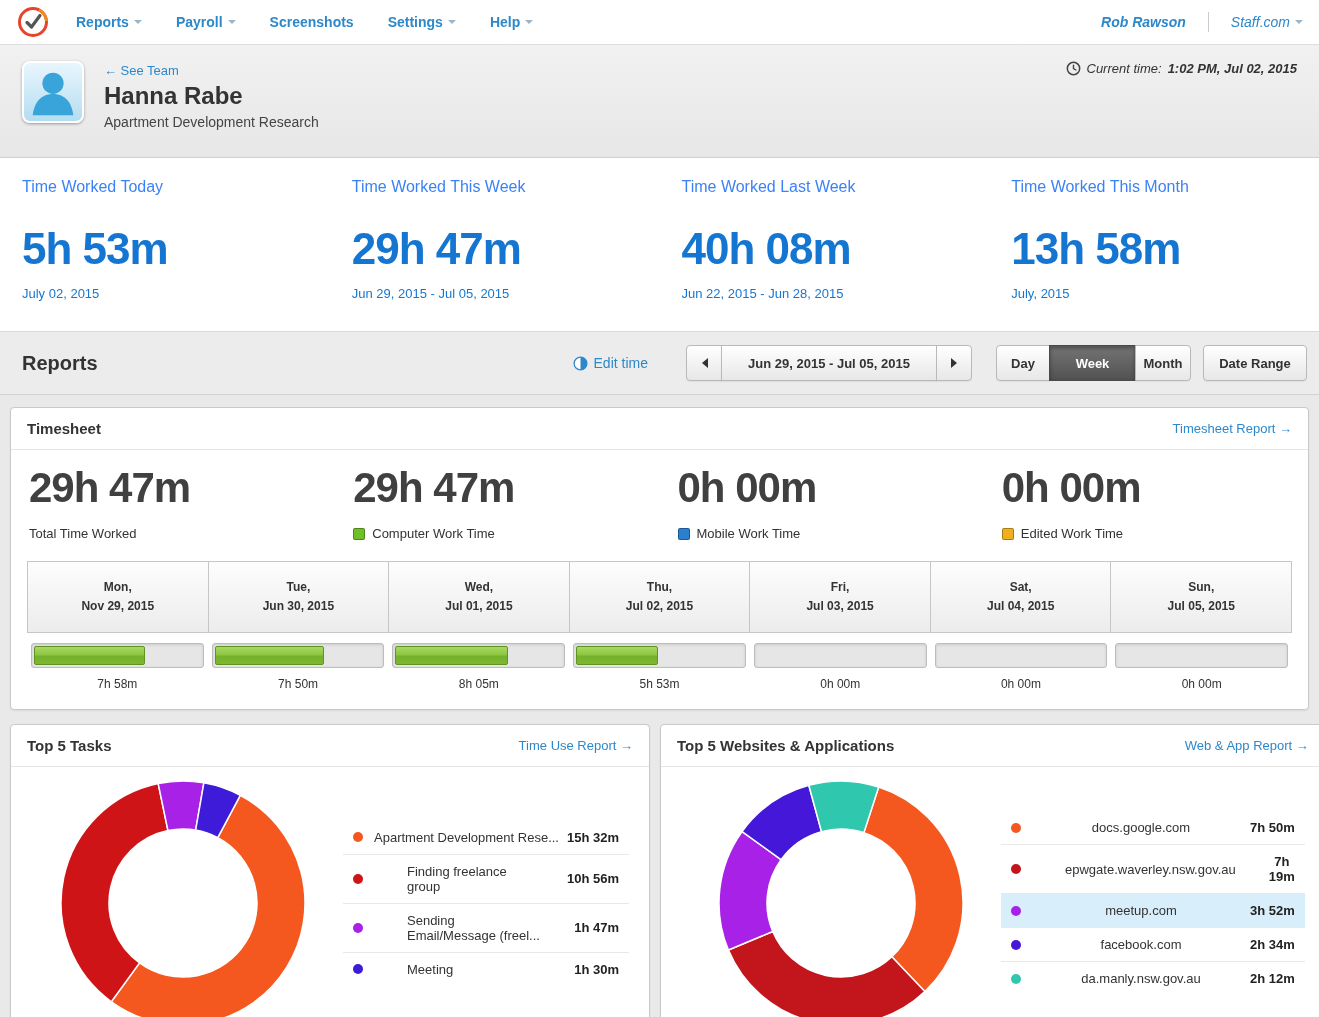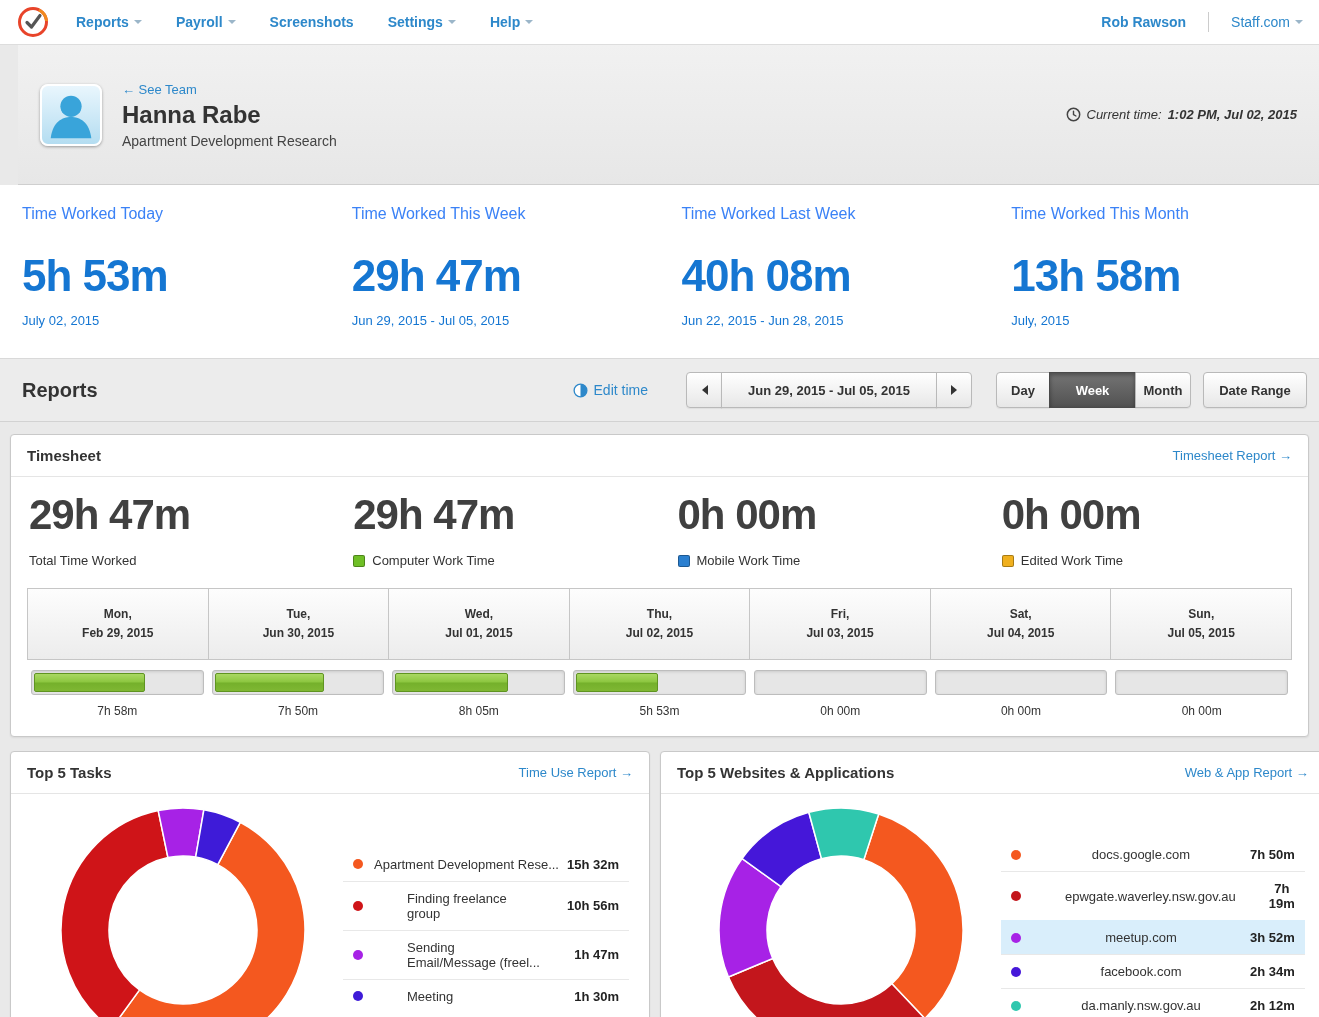--- a/index.html
+++ b/index.html
@@ -13,30 +13,30 @@
 
   
   .topbar {
     height: 45px; background: #fff; border-bottom: 1px solid #ddd;
     display: flex; align-items: center; padding: 0 16px;
   }
   .logo { width: 34px; height: 34px; margin-right: 26px; flex: 0 0 auto; cursor: pointer; }
   .nav-list { display: flex; list-style: none; gap: 34px; align-items: center; }
   .nav-item { color: #2d88ca; font-size: 14px; font-weight: bold; cursor: pointer; display: flex; align-items: center; gap: 5px; }
   .caret { width: 0; height: 0; border: 4px solid transparent; border-top-color: #9bb6c9; margin-top: 4px; }
-  .topbar-right { margin-left: auto; display: flex; align-items: center; gap: 22px; }
+  .topbar-right { margin-left: auto; display: flex; align-items: center; gap: 22px; font-style: italic; }
   .topbar-user { color: #2d88ca; font-weight: bold; font-size: 14px; cursor: pointer; }
   .vdiv { width: 1px; height: 20px; background: #ccc; }
   .topbar-account { color: #2d88ca; font-size: 14px; cursor: pointer; display: flex; align-items: center; gap: 5px; }
 
   
   .userband {
     background: linear-gradient(#f1f1f1, #e7e7e7);
     border-bottom: 1px solid #cfcfcf;
-    display: flex; align-items: center; padding: 16px 22px; height: 140px; margin-left: 18px;
+    display: flex; align-items: flex-start; padding: 16px 22px; height: 113px;
   }
   .avatar {
     width: 62px; height: 62px; border-radius: 8px;
     background: linear-gradient(#e9f6fd, #b4ddf1);
     border: 2px solid #fff; box-shadow: 0 1px 3px rgba(0,0,0,.35);
     overflow: hidden; flex: 0 0 auto;
   }
   .user-info { margin-left: 20px; }
   .back-link { color: #2d88ca; font-size: 13px; display: inline-block; margin-bottom: 4px; }
   .user-name { font-size: 24px; font-weight: bold; color: #333; margin-bottom: 4px; }
@@ -289,21 +289,21 @@
     <div class="ts-sum">
       <div class="ts-sum-value">0h 00m</div>
       <div class="ts-sum-label">
           <span class="sq" style="background: rgb(240, 176, 30);"></span>
           <span>Edited Work Time</span>
         </div>
     </div>
   </div>
   <div class="ts-table">
     <div class="ts-headrow">
-      <div class="ts-daycell"><span>Mon,</span><br><span>Feb 29, 2015</span></div>
+      <div class="ts-daycell"><span>Mon,</span><br><span>Nov 29, 2015</span></div>
       <div class="ts-daycell"><span>Tue,</span><br><span>Jun 30, 2015</span></div>
       <div class="ts-daycell"><span>Wed,</span><br><span>Jul 01, 2015</span></div>
       <div class="ts-daycell"><span>Thu,</span><br><span>Jul 02, 2015</span></div>
       <div class="ts-daycell"><span>Fri,</span><br><span>Jul 03, 2015</span></div>
       <div class="ts-daycell"><span>Sat,</span><br><span>Jul 04, 2015</span></div>
       <div class="ts-daycell"><span>Sun,</span><br><span>Jul 05, 2015</span></div>
     </div>
     <div class="ts-barsrow">
       <div class="ts-barcell">
           <div class="bar-track">

